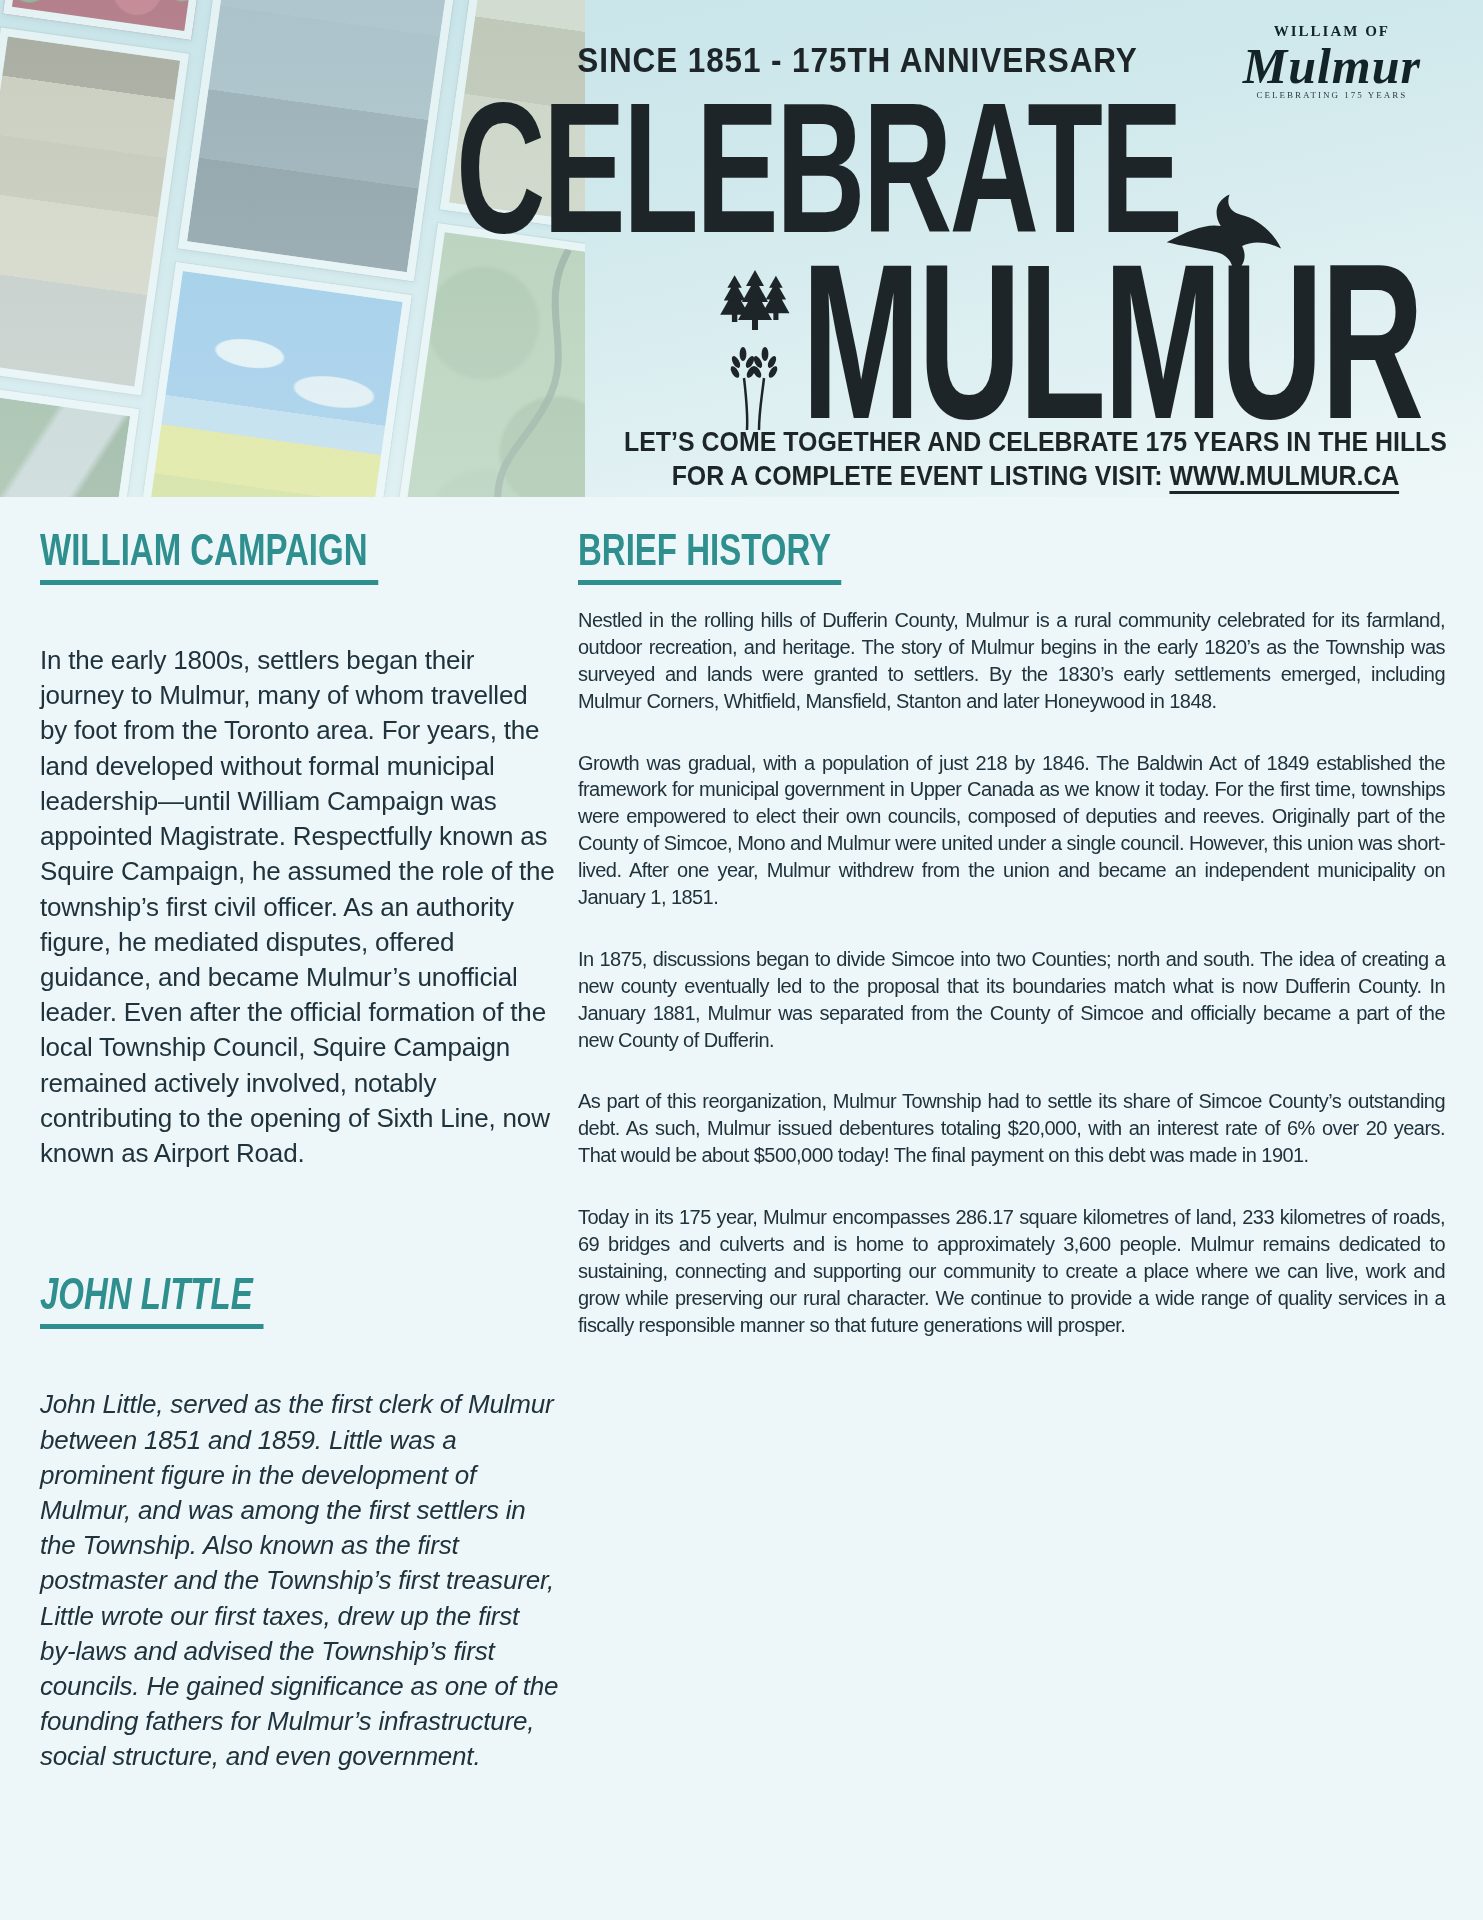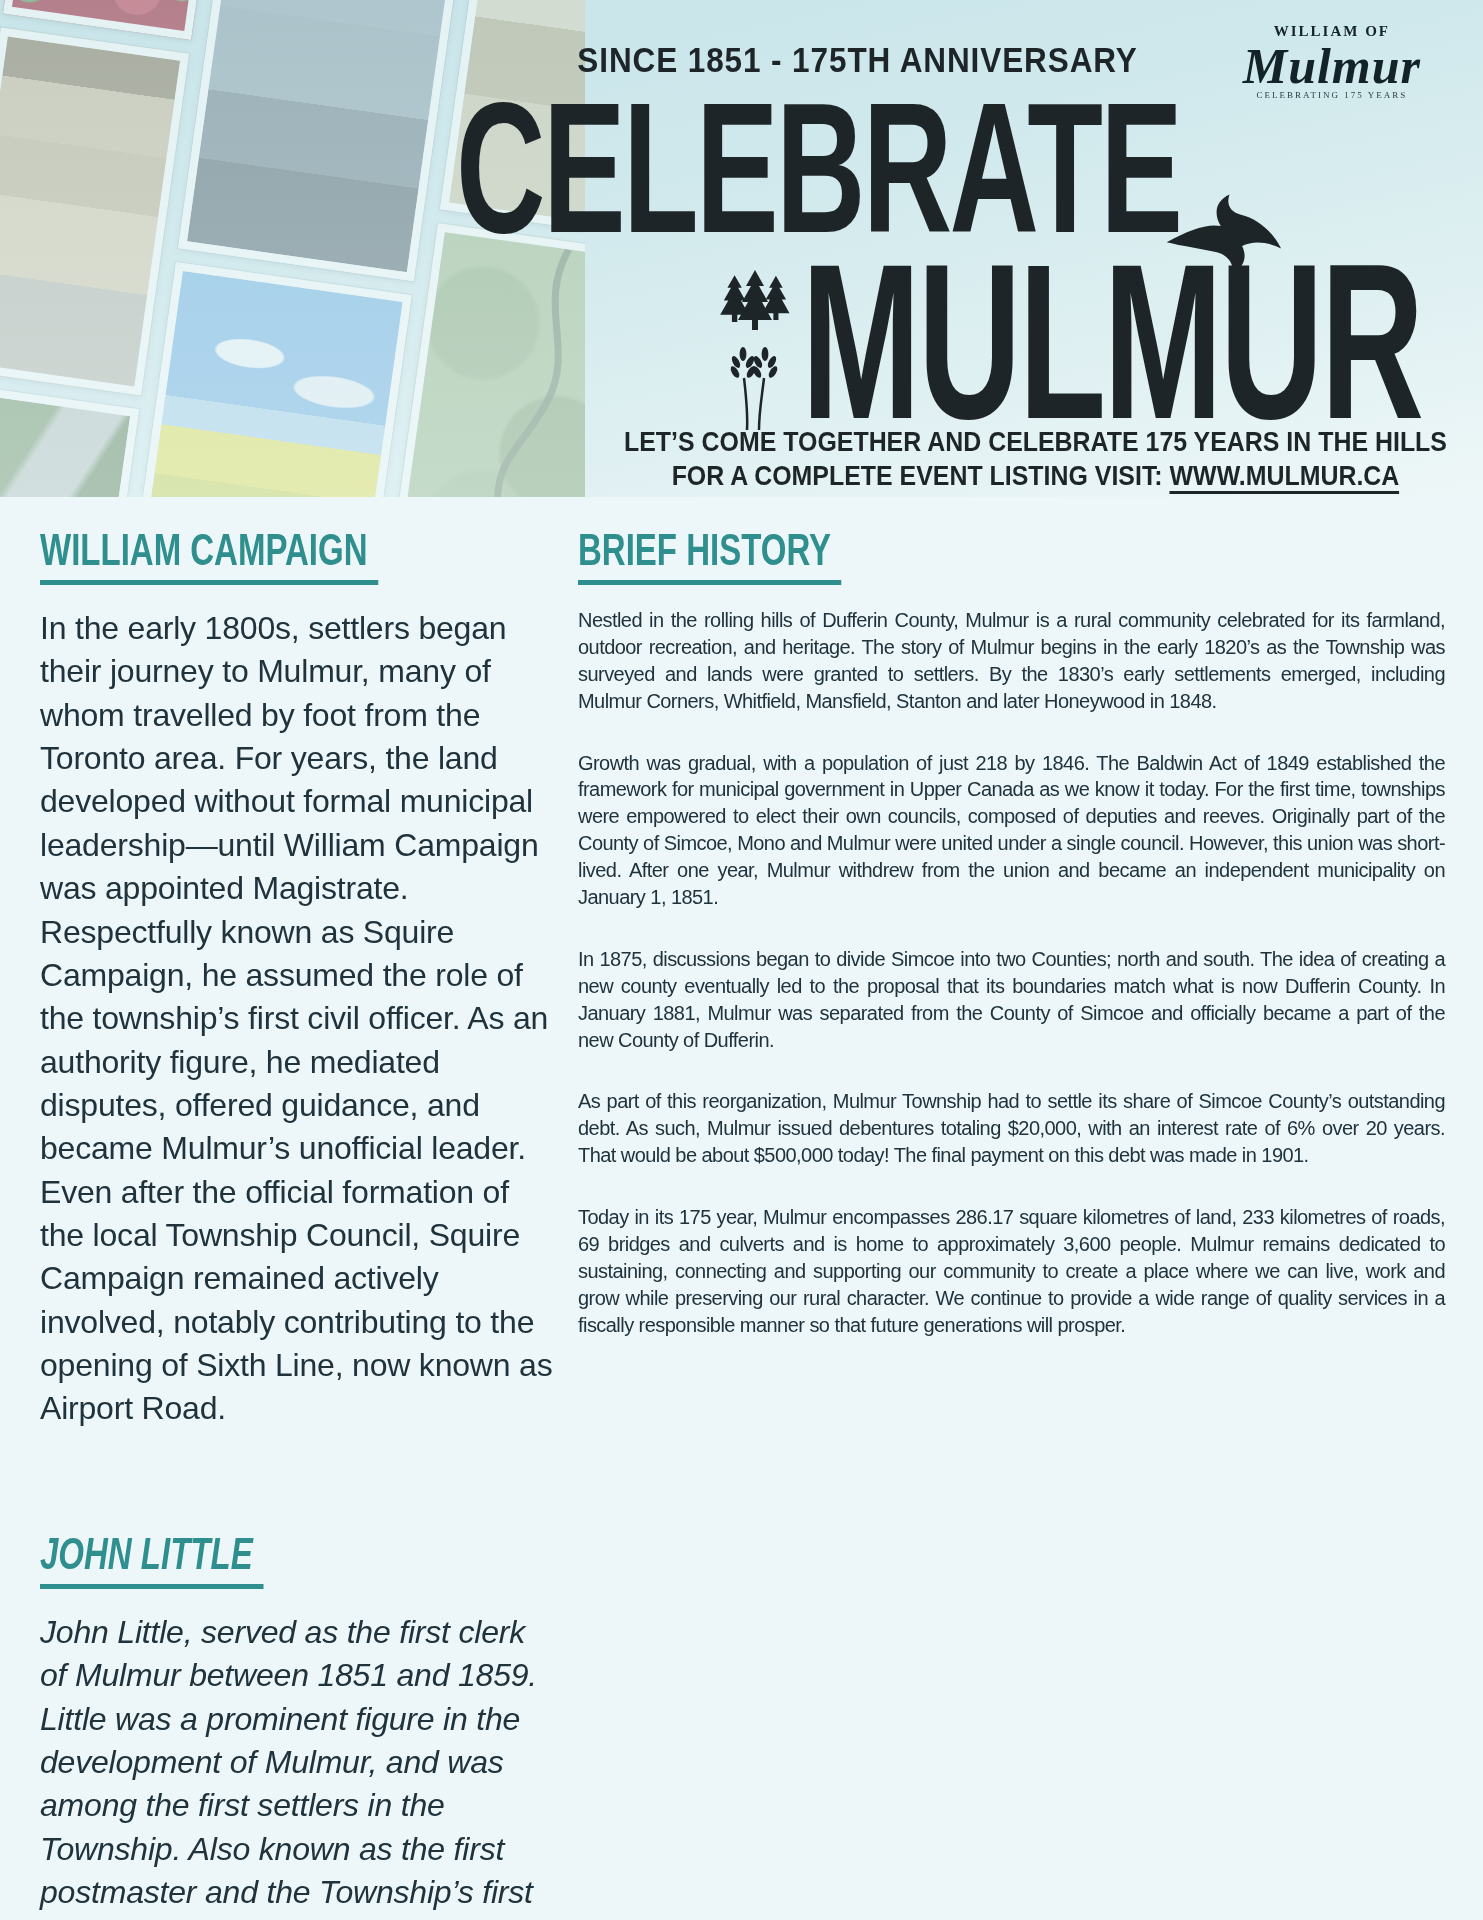--- a/index.html
+++ b/index.html
@@ -98,21 +98,21 @@
   h2.section-heading {
     display:inline-block;
     font-size:44px; font-weight:bold; color:#2f8e8e;
     letter-spacing:0;
     border-bottom:5px solid #2f8e8e;
     padding:0 14px 5px 0;
     transform:scaleX(.75); transform-origin:left bottom;
     margin-bottom:22px;
     white-space:nowrap;
   }
-  .col-left p { font-size:32px; line-height:1.355; letter-spacing:-.2px; }
+  .col-left p { font-size:26px; line-height:1.355; letter-spacing:-.2px;margin-top:36px; }
   .col-left .section + .section { margin-top:98px;font-style:italic; }
   .col-right p { font-size:20px; line-height:1.345; letter-spacing:-.55px; text-align:justify; margin-bottom:35px; }
   .col-right p:last-child { margin-bottom:8px; }
 
   .abs { position:absolute; }
 </style>
 </head>
 <body>
 
 <div class="page">

